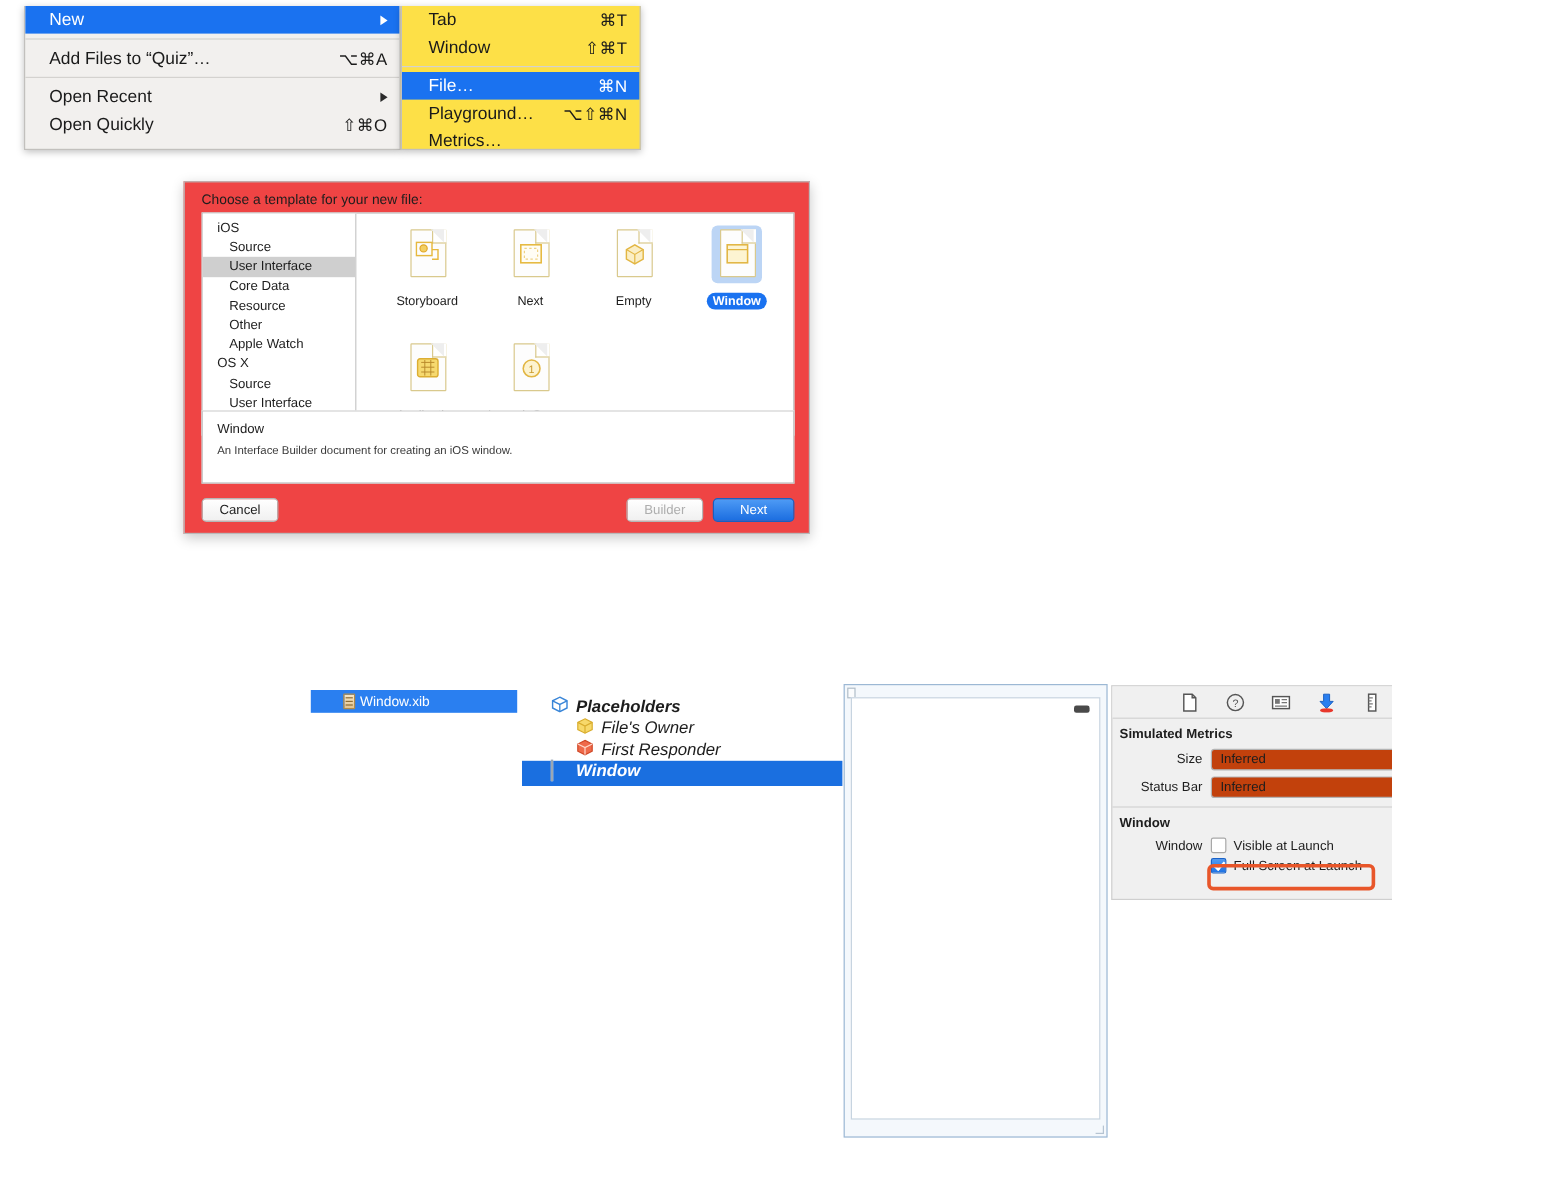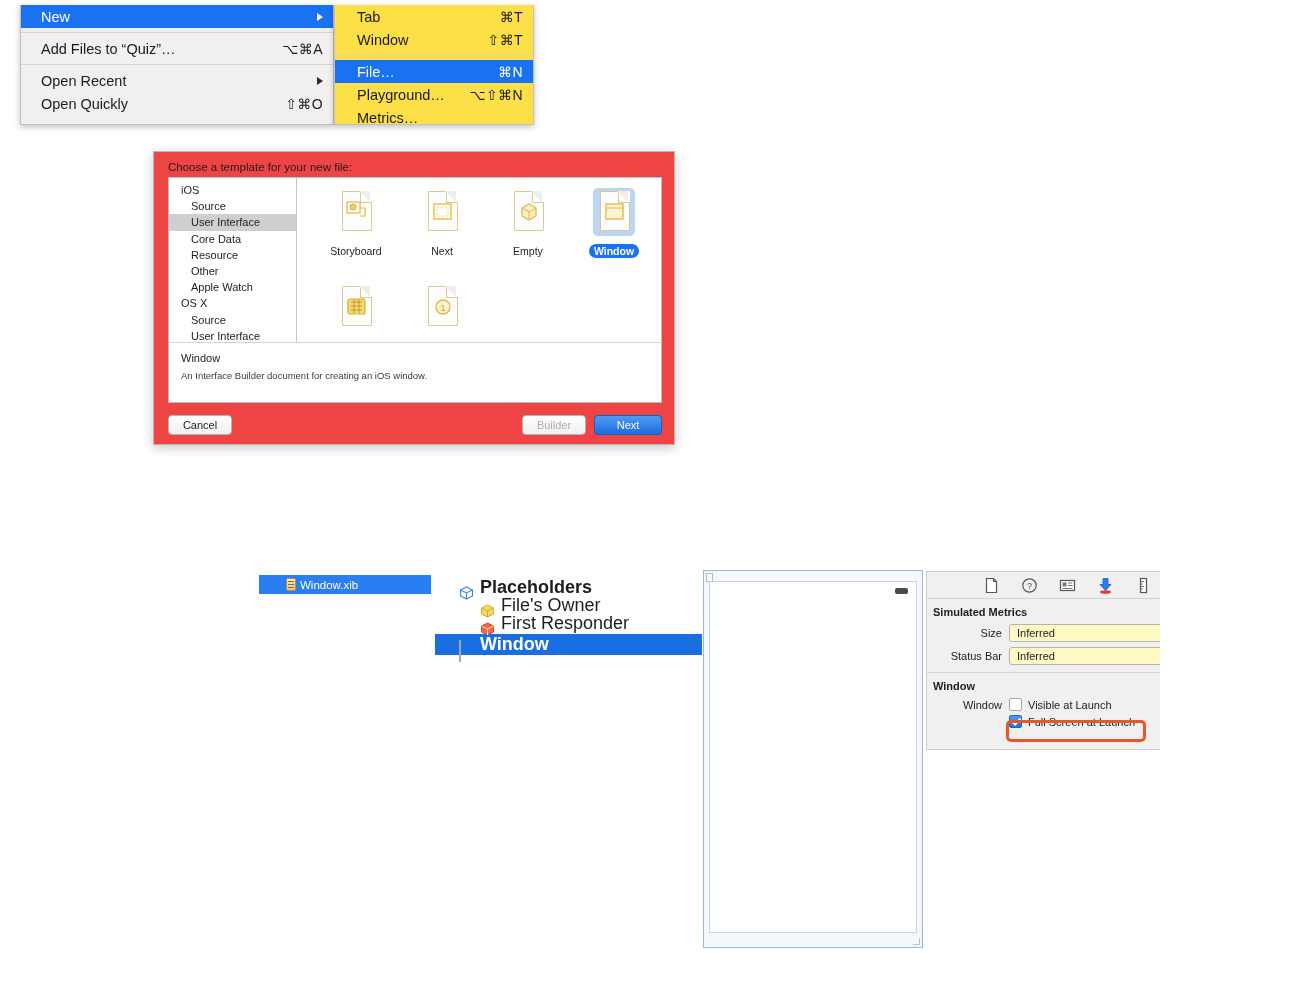--- a/index.html
+++ b/index.html
@@ -147,21 +147,21 @@
     border: 1px solid #b08b4a; border-radius: 1px;
   }
   .xibtab .ficon::before {
     content: ""; position: absolute; left: 1px; top: 2px; right: 1px; height: 1px;
     background: #8e6d33; box-shadow: 0 3px 0 #8e6d33, 0 6px 0 #8e6d33;
   }
   .xibtab .txt { margin-left: 14px; }
 
   
   .outline { position: absolute; left: 435px; top: 580px; width: 267px; }
-  .orow { display: flex; align-items: flex-end; height: 18px; font-size: 18px; color: #1d1d1d; }
+  .orow { display: flex; align-items: flex-start; height: 18px; font-size: 14px; color: #1d1d1d; font-style: italic; }
   .orow .oic { width: 16px; height: 14px; margin-right: 5px; flex: 0 0 auto; position: relative; }
   .orow.hdr { font-weight: bold; padding-left: 24px; }
   .orow.child { padding-left: 45px; }
   .orow.selrow { background: #1a6fe0; color: #ffffff; font-weight: bold; padding-left: 24px; height: 21px; }
   .sq-white { width: 13px; height: 13px; background: #ffffff; border: 1px solid #9aa7b4; }
 
   
   .canvas {
     position: absolute; left: 703px; top: 570px;
     width: 220px; height: 378px;
@@ -201,21 +201,21 @@
     font-size: 11px; font-weight: bold; color: #1d1d1d;
     padding: 7px 0 6px 6px;
   }
   .frow { display: flex; align-items: center; margin: 0 0 5px 0; padding-right: 8px; }
   .frow .flabel {
     width: 82px; text-align: right; padding-right: 7px;
     font-size: 11px; color: #1d1d1d;
   }
   .popup {
     flex: 1; height: 18px; position: relative;
-    background: #fef9c3; border: 1px solid #b3b3b3; border-radius: 3px;
+    background: #c2410c; border: 1px solid #b3b3b3; border-radius: 3px;
     display: flex; align-items: center; padding-left: 7px;
     font-size: 11px; color: #1d1d1d;
   }
   .popup .stepper {
     position: absolute; right: 1px; top: 1px; width: 14px; height: 14px;
     background: linear-gradient(#5aa7f7, #1e74e6);
     border-radius: 2px; color: #fff; font-size: 8px;
     display: flex; align-items: center; justify-content: center; line-height: 1;
   }
   .insp-div { height: 1px; background: #d3d3d3; margin: 7px 0 0 0; }

